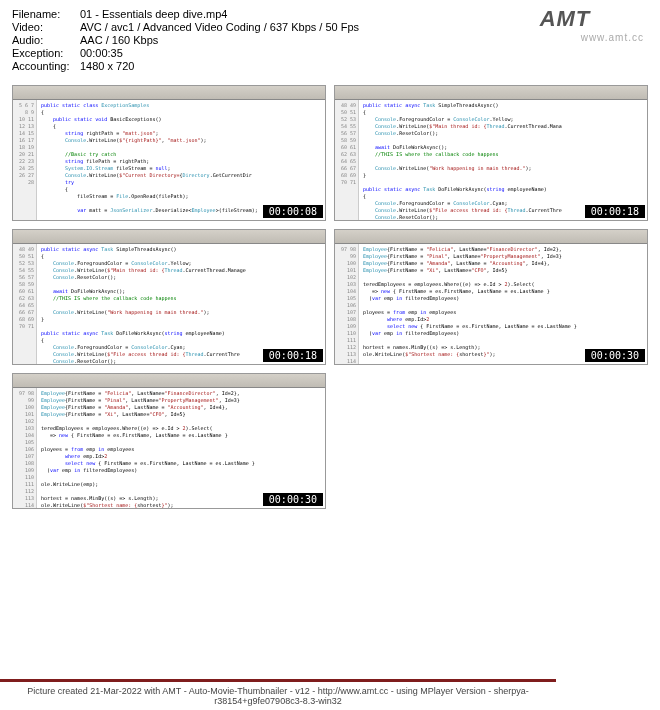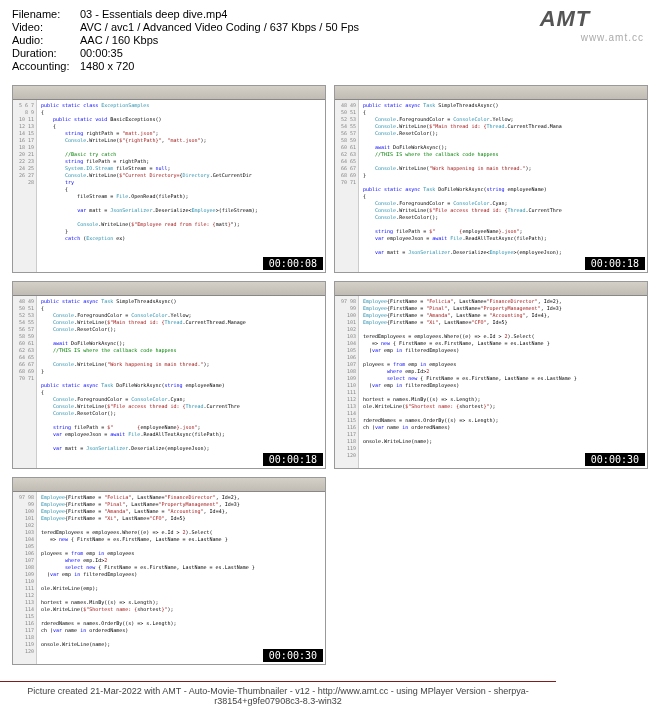--- a/index.html
+++ b/index.html
@@ -5,56 +5,56 @@
 * { margin: 0; padding: 0; box-sizing: border-box; }
 body { font-family: "Segoe UI", Arial, sans-serif; width: 660px; height: 710px; background: #fff; color: #000; font-size: 11px; }
 .header { padding: 8px 12px 4px; position: relative; }
 .logo { position: absolute; top: 6px; right: 16px; text-align: left; }
 .logo-main { font-size: 22px; font-weight: bold; font-style: italic; color: #555; letter-spacing: 1px; }
 .logo-sub { font-size: 10px; color: #aaa; letter-spacing: 1px; margin-left: 41px; }
 .meta-row { display: flex; margin-bottom: 1px; }
 .meta-label { width: 68px; }
 .meta-value { flex: 1; }
 .thumbs { display: grid; grid-template-columns: 1fr 1fr; gap: 8px; padding: 8px 12px; }
-.thumb { position: relative; border: 1px solid #999; background: #a3a3a3; height: 188px; overflow: hidden; }
+.thumb { position: relative; border: 1px solid #999; background: #a3a3a3; height: 136px; overflow: hidden; }
 .thumb.single { grid-column: 1 / 2; }
 .vs-chrome { background: linear-gradient(#d4d0c8, #c0bcb4); height: 14px; border-bottom: 1px solid #888; }
 .code-pane { display: flex; height: calc(100% - 14px); background: #fff; }
 .gutter { width: 24px; background: #f0f0f0; color: #888; font-family: Consolas, monospace; font-size: 5px; line-height: 7px; padding: 2px 2px 2px 4px; text-align: right; border-right: 1px solid #ccc; }
 .code { flex: 1; font-family: Consolas, monospace; font-size: 5px; line-height: 7px; padding: 2px 4px; white-space: pre; overflow: hidden; color: #000; }
 .kw { color: #0000ff; }
 .typ { color: #2b91af; }
 .str { color: #a31515; }
 .cmt { color: #008000; }
 .timestamp { position: absolute; bottom: 2px; right: 2px; background: #000; color: #fff; font-size: 10px; padding: 1px 6px; font-family: Consolas, monospace; }
-.footer { text-align: center; font-size: 9px; color: #444; padding: 4px 8px; border-top: 1px solid #7f1d1d; position: absolute; bottom: 0; width: 556px; }
+.footer { text-align: center; font-size: 9px; color: #444; padding: 4px 8px; border-top: 3px solid #7f1d1d; position: absolute; bottom: 0; width: 556px; }
 </style>
 </head>
 <body>
 
 <div class="header">
   <div class="logo">
     <div class="logo-main">AMT</div>
     <div class="logo-sub">www.amt.cc</div>
   </div>
   <div id="meta-rows">
       <div class="meta-row">
         <div class="meta-label">Filename:</div>
-        <div class="meta-value">03 - Essentials deep dive.mp4</div>
+        <div class="meta-value">01 - Essentials deep dive.mp4</div>
       </div>
       <div class="meta-row">
         <div class="meta-label">Video:</div>
         <div class="meta-value">AVC / avc1 / Advanced Video Coding / 637 Kbps / 50 Fps</div>
       </div>
       <div class="meta-row">
         <div class="meta-label">Audio:</div>
         <div class="meta-value">AAC / 160 Kbps</div>
       </div>
       <div class="meta-row">
-        <div class="meta-label">Duration:</div>
+        <div class="meta-label">Exception:</div>
         <div class="meta-value">00:00:35</div>
       </div>
       <div class="meta-row">
         <div class="meta-label">Accounting:</div>
         <div class="meta-value">1480 x 720</div>
       </div>
     </div>
 </div>
 
 <div class="thumbs" id="thumbs">

